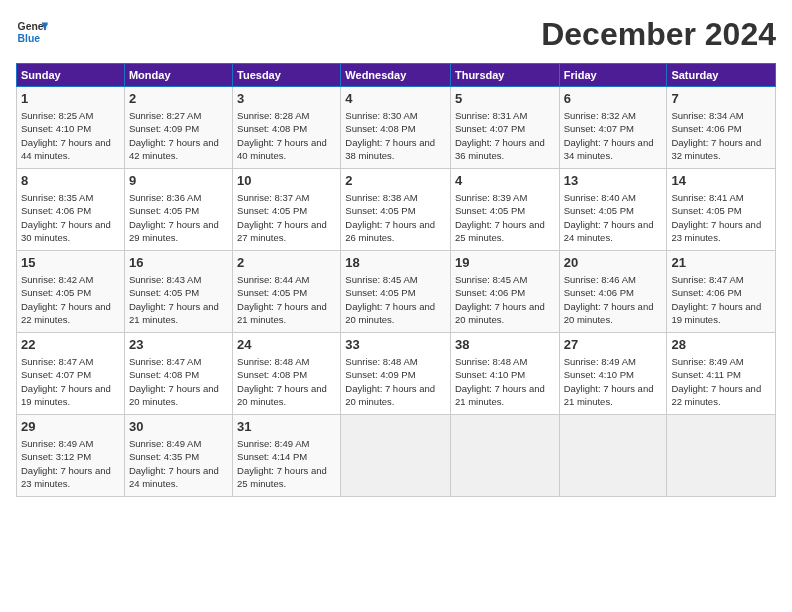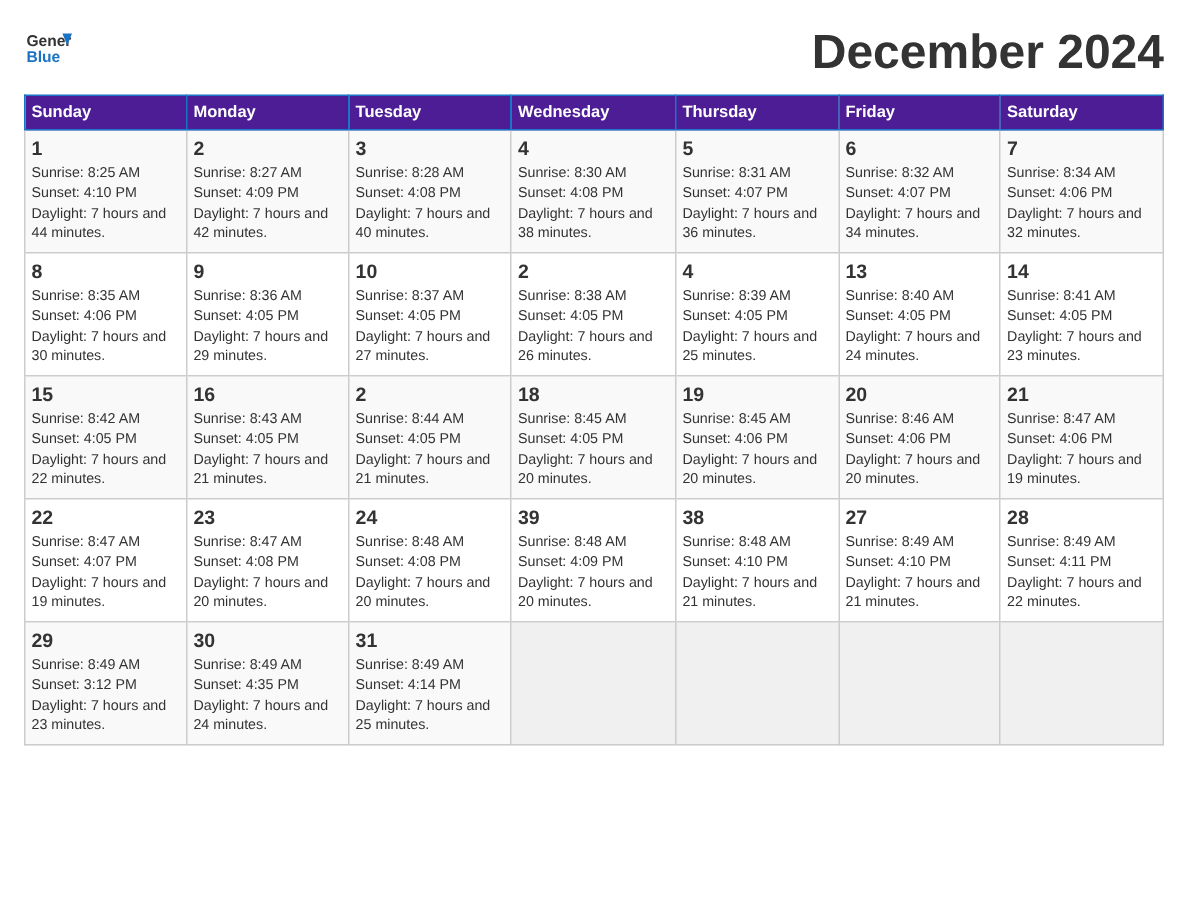--- a/index.html
+++ b/index.html
@@ -137,21 +137,21 @@
           <td><span class="day-num">2</span><span>Sunrise: 8:44 AM</span><br><span>Sunset: 4:05 PM</span><br><span>Daylight: 7 hours and 21 minutes.</span></td>
           <td><span class="day-num">18</span><span>Sunrise: 8:45 AM</span><br><span>Sunset: 4:05 PM</span><br><span>Daylight: 7 hours and 20 minutes.</span></td>
           <td><span class="day-num">19</span><span>Sunrise: 8:45 AM</span><br><span>Sunset: 4:06 PM</span><br><span>Daylight: 7 hours and 20 minutes.</span></td>
           <td><span class="day-num">20</span><span>Sunrise: 8:46 AM</span><br><span>Sunset: 4:06 PM</span><br><span>Daylight: 7 hours and 20 minutes.</span></td>
           <td><span class="day-num">21</span><span>Sunrise: 8:47 AM</span><br><span>Sunset: 4:06 PM</span><br><span>Daylight: 7 hours and 19 minutes.</span></td>
         </tr>
         <tr>
           <td><span class="day-num">22</span><span>Sunrise: 8:47 AM</span><br><span>Sunset: 4:07 PM</span><br><span>Daylight: 7 hours and 19 minutes.</span></td>
           <td><span class="day-num">23</span><span>Sunrise: 8:47 AM</span><br><span>Sunset: 4:08 PM</span><br><span>Daylight: 7 hours and 20 minutes.</span></td>
           <td><span class="day-num">24</span><span>Sunrise: 8:48 AM</span><br><span>Sunset: 4:08 PM</span><br><span>Daylight: 7 hours and 20 minutes.</span></td>
-          <td><span class="day-num">39</span><span>Sunrise: 8:48 AM</span><br><span>Sunset: 4:09 PM</span><br><span>Daylight: 7 hours and 20 minutes.</span></td>
+          <td><span class="day-num">33</span><span>Sunrise: 8:48 AM</span><br><span>Sunset: 4:09 PM</span><br><span>Daylight: 7 hours and 20 minutes.</span></td>
           <td><span class="day-num">38</span><span>Sunrise: 8:48 AM</span><br><span>Sunset: 4:10 PM</span><br><span>Daylight: 7 hours and 21 minutes.</span></td>
           <td><span class="day-num">27</span><span>Sunrise: 8:49 AM</span><br><span>Sunset: 4:10 PM</span><br><span>Daylight: 7 hours and 21 minutes.</span></td>
           <td><span class="day-num">28</span><span>Sunrise: 8:49 AM</span><br><span>Sunset: 4:11 PM</span><br><span>Daylight: 7 hours and 22 minutes.</span></td>
         </tr>
         <tr>
           <td><span class="day-num">29</span><span>Sunrise: 8:49 AM</span><br><span>Sunset: 3:12 PM</span><br><span>Daylight: 7 hours and 23 minutes.</span></td>
           <td><span class="day-num">30</span><span>Sunrise: 8:49 AM</span><br><span>Sunset: 4:35 PM</span><br><span>Daylight: 7 hours and 24 minutes.</span></td>
           <td><span class="day-num">31</span><span>Sunrise: 8:49 AM</span><br><span>Sunset: 4:14 PM</span><br><span>Daylight: 7 hours and 25 minutes.</span></td>
           <td class="cell-empty"></td>
           <td class="cell-empty"></td>

